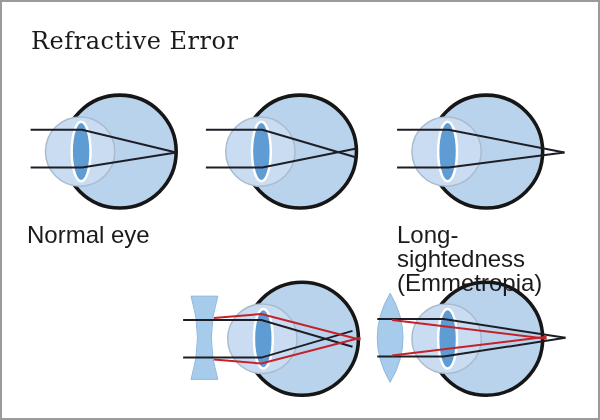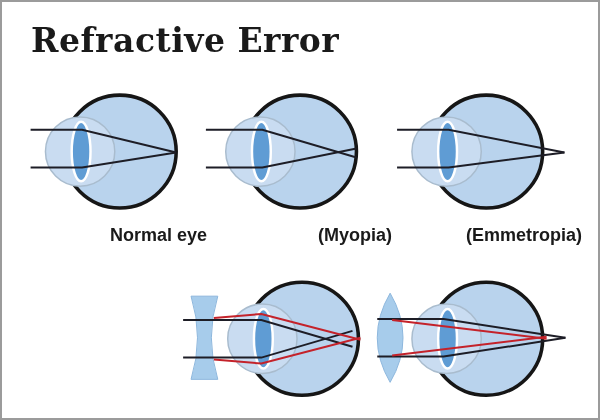--- a/index.html
+++ b/index.html
@@ -6,33 +6,33 @@
   .frame{
     position:relative;width:600px;height:420px;box-sizing:border-box;
     background:var(--background,#ffffff);
     border:2px solid var(--frame-border,#9b9b9b);
     overflow:hidden;
     font-family:"Liberation Sans",sans-serif;
   }
   .page-title{
     position:absolute;left:29px;top:20px;margin:0;
     font-family:"DejaVu Serif","Liberation Serif",serif;
-    font-weight:bold;font-size:33px;line-height:38px;
+    font-weight:normal;font-size:24px;line-height:38px;
     letter-spacing:0.5px;color:var(--text,#1a1a1a);
   }
   .figure-canvas{position:absolute;left:0;top:0;width:596px;height:416px;}
   .eyeball{fill:var(--eyeball-fill,#b9d3ed);stroke:var(--eye-outline,#161616);stroke-width:3.6;}
   .cornea{fill:var(--cornea-fill,#c9dcf1);stroke:var(--cornea-stroke,#a9bcce);stroke-width:1.5;}
   .eye-lens{fill:var(--lens-fill,#5f9cd4);stroke:var(--lens-stroke,#ffffff);stroke-width:2.5;}
   .ray-black{fill:none;stroke:var(--ray-black,#1d1d26);stroke-width:2;}
   .ray-red{fill:none;stroke:var(--ray-red,#c4222a);stroke-width:2;}
   .corrective-lens{fill:var(--corrective-lens-fill,#a7cceb);stroke:var(--corrective-lens-stroke,#8cb6dd);stroke-width:1;}
   .fig-label{
-    position:absolute;text-align:right;
-    font-size:18px;line-height:24px;color:var(--text,#1a1a1a);font-weight:bold;
+    position:absolute;text-align:left;
+    font-size:24px;line-height:24px;color:var(--text,#1a1a1a);
   }
   .fig-label span{display:block;}
   .lbl-1{left:25px;top:221px;width:180px;}
   .lbl-2{left:205px;top:221px;width:185px;}
   .lbl-3{left:395px;top:221px;width:185px;}
 </style>
 </head>
 <body>
 
 <div class="frame">
@@ -96,19 +96,19 @@
         <polyline class="ray-red" points="393,321 549,340"></polyline>
         <polyline class="ray-red" points="393,357 549,338"></polyline>
       </g>
     </g>
   </svg>
 
   <div class="fig-label lbl-1">
     <span>Normal eye</span>
   </div>
   <div class="fig-label lbl-2">
-    <span>(Myopia)</span>
   </div>
   <div class="fig-label lbl-3">
+    <span>Long-sightedness</span>
     <span>(Emmetropia)</span>
   </div>
 
 </div>
 
 </body></html>

